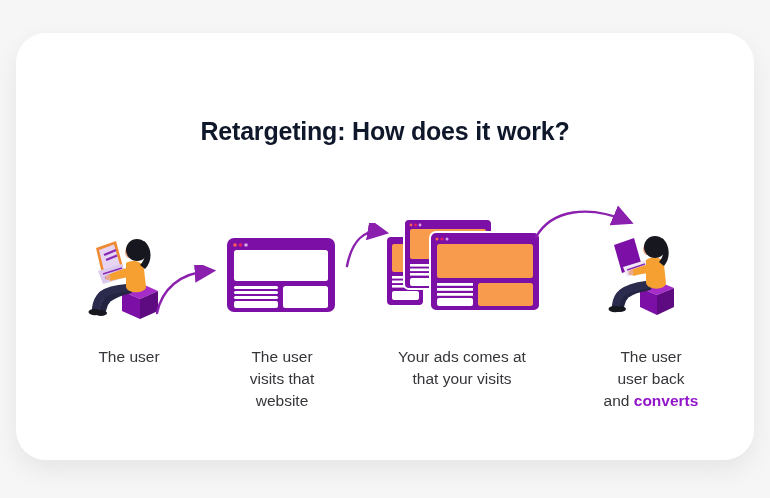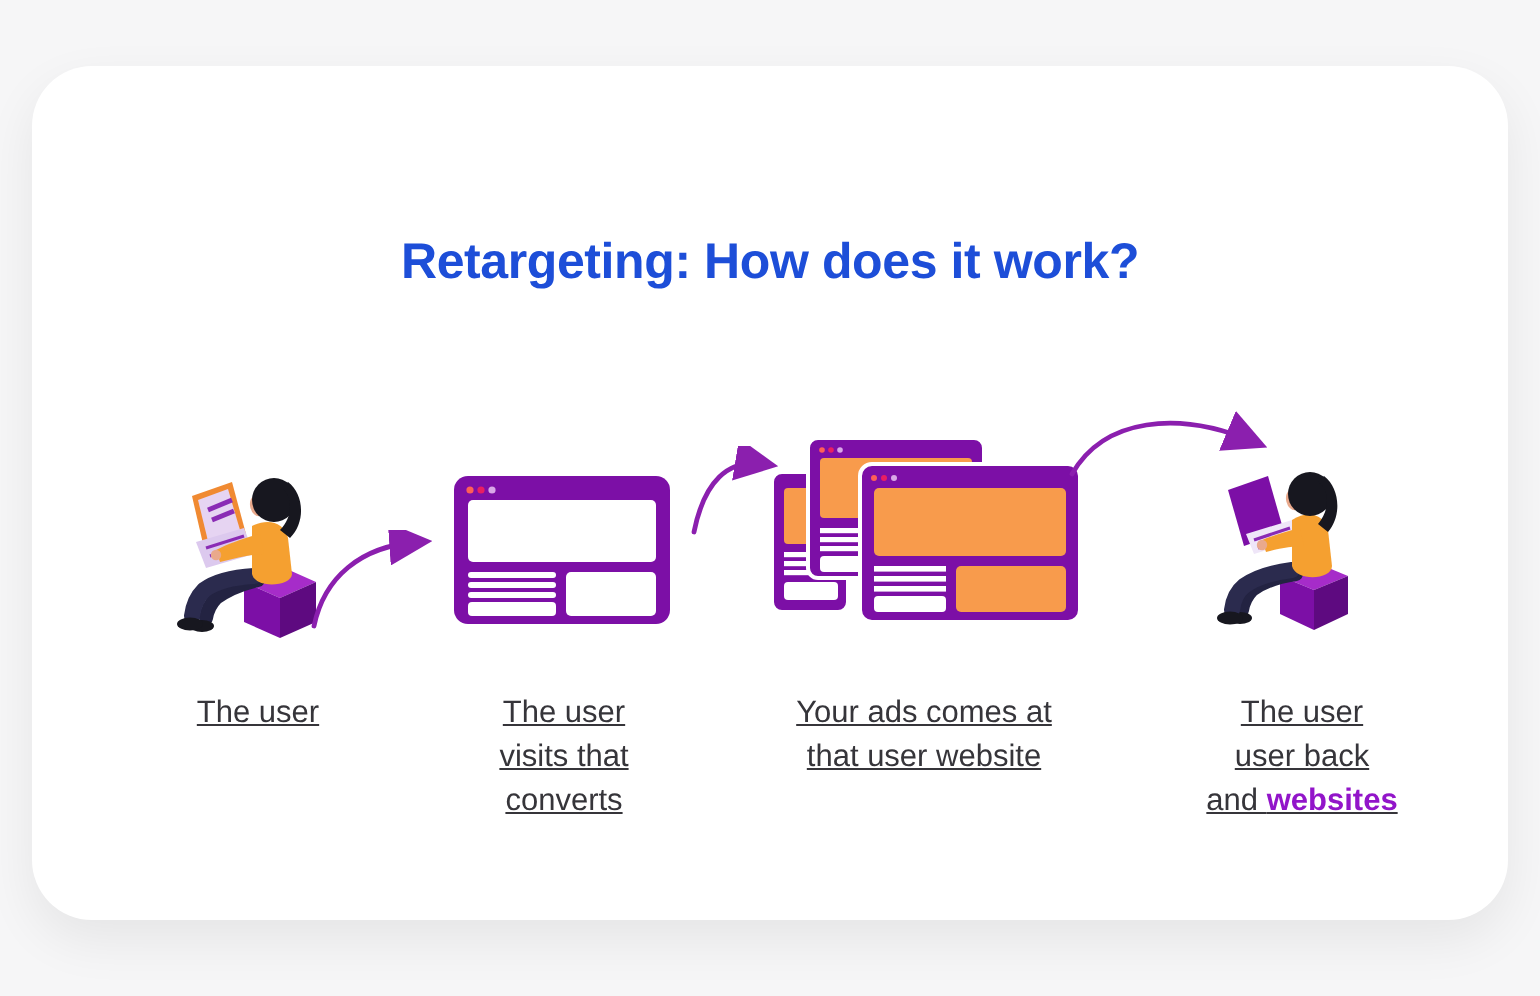--- a/index.html
+++ b/index.html
@@ -14,30 +14,30 @@
   }
   .card {
     position:absolute; left:16px; top:33px; width:738px; height:427px;
     background:#ffffff; border-radius:30px;
     box-shadow:0 10px 26px rgba(0,0,0,0.07);
   }
   .title {
     position:absolute; left:0; right:0; top:84px;
     text-align:center;
     font-size:25px; font-weight:800; letter-spacing:-0.2px;
-    color:#1d4ed8;
+    color:#0f172a;
   }
   .abs { position:absolute; }
   .label {
     position:absolute; top:313px;
     text-align:center;
     font-size:15.5px; line-height:22px; font-weight:500;
     color:#36353a;
   }
-  .label .line { display:block;text-decoration:underline; }
+  .label .line { display:block; }
   .label-1 { left:28px;  width:170px; }
   .label-2 { left:181px; width:170px; }
   .label-3 { left:346px; width:200px; }
   .label-4 { left:550px; width:170px; }
   .highlight { color:#9215c9; font-weight:700; }
 </style>
 </head>
 <body>
 
 <div class="page">
@@ -177,30 +177,30 @@
       <path d="M 54,5 C 62,11 63,25 56,33 L 51,29 C 57,22 57,12 51,8 Z" fill="#17171f"></path>
     </svg>
 
     <div class="label label-1">
       <span class="line">The user</span>
     </div>
 
     <div class="label label-2">
       <span class="line">The user</span>
       <span class="line">visits that</span>
-      <span class="line">converts</span>
+      <span class="line">website</span>
     </div>
 
     <div class="label label-3">
       <span class="line">Your ads comes at</span>
-      <span class="line">that user website</span>
+      <span class="line">that your visits</span>
     </div>
 
     <div class="label label-4">
       <span class="line">The user</span>
       <span class="line">user back</span>
       <span class="line">
-        <span>and </span><span class="highlight">websites</span>
+        <span>and </span><span class="highlight">converts</span>
       </span>
     </div>
 
   </div>
 </div>
 
 </body></html>

